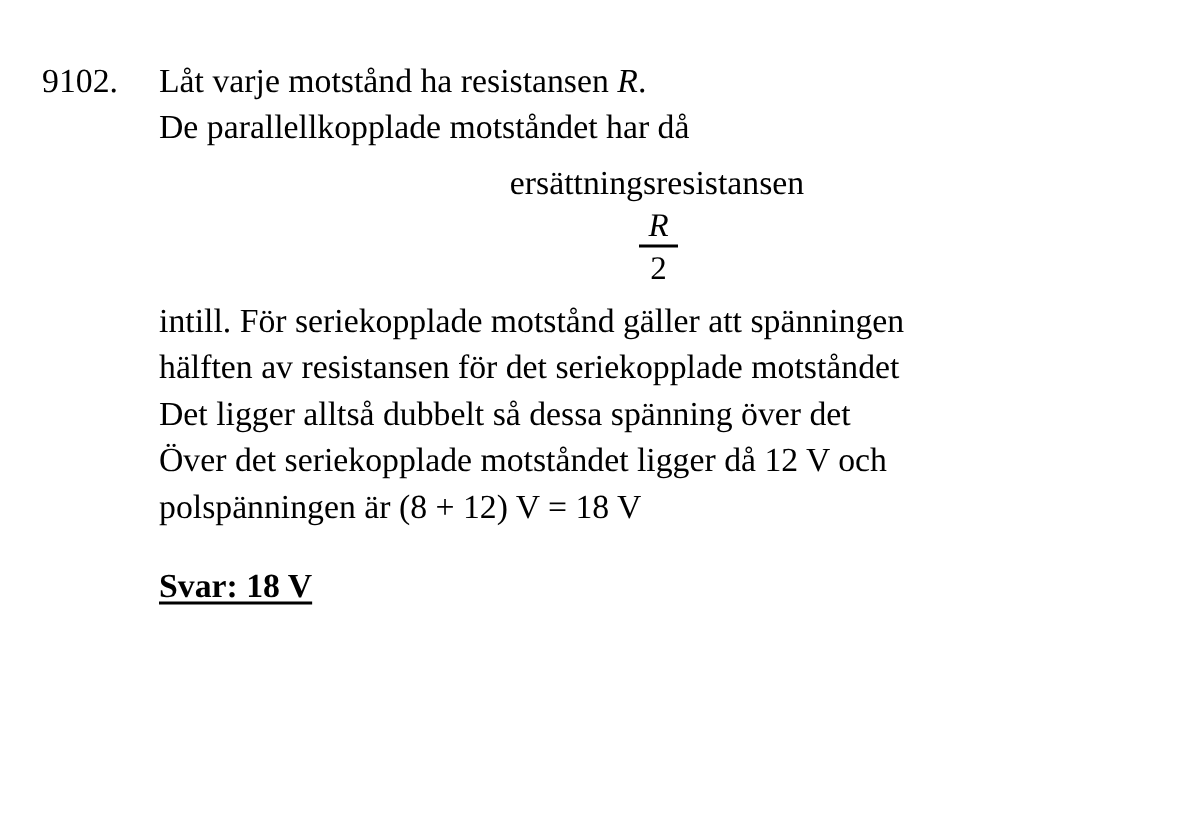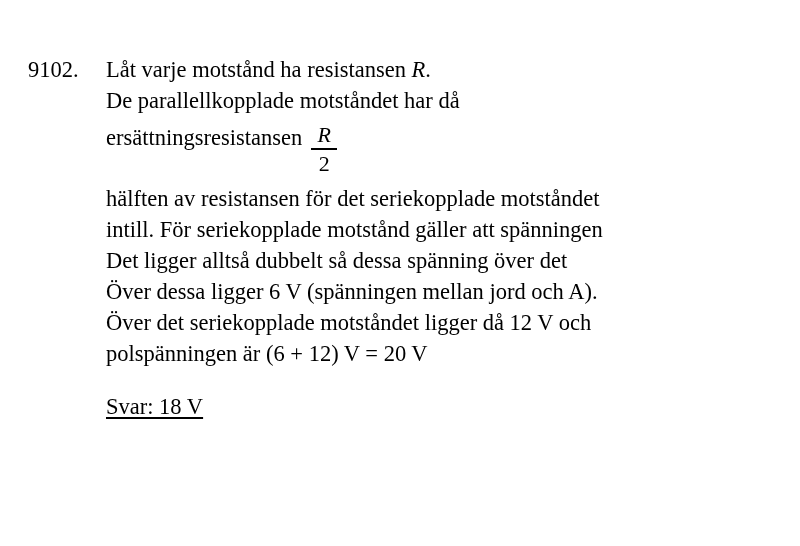--- a/index.html
+++ b/index.html
@@ -12,21 +12,21 @@
     background: #ffffff;
     font-family: "Liberation Serif", serif;
     color: #000000;
     overflow: hidden;
   }
   .page {
     position: relative;
     width: 800px;
     height: 546px;
     box-sizing: border-box;
-    padding: 54px 30px 0 28px;
+    padding: 38px 30px 0 28px;
   }
   .solution {
     display: flex;
     align-items: flex-start;
   }
   .problem-number {
     flex: 0 0 auto;
     width: 78px;
     font-size: 22.5px;
     line-height: 31px;
@@ -36,23 +36,24 @@
     flex: 1 1 auto;
     font-size: 22.5px;
     line-height: 31px;
   }
   .line {
     display: block;
     white-space: nowrap;
   }
   .line.with-fraction {
     display: flex;
-    align-items: flex-start;
+    align-items: center;
     line-height: 31px;
     margin: 6px 0 7px 0;
+    flex-direction: column;
   }
   .fraction {
     display: inline-flex;
     flex-direction: column;
     align-items: center;
     justify-content: center;
     vertical-align: middle;
     margin: 0 7px 0 9px;
     line-height: 1;
   }
@@ -78,20 +79,21 @@
   .blank-line {
     display: block;
     height: 22px;
   }
   .answer {
     display: inline-block;
     font-size: 22.5px;
     line-height: 31px;
     text-decoration: underline;
     text-underline-offset: 3px;
+    font-weight: bold;
   }
 </style>
 </head>
 <body>
 
 <div class="page">
   <div class="solution">
 
     <div class="problem-number">9102.</div>
 
@@ -103,26 +105,25 @@
 
       <span class="line with-fraction">
         <span>ersättningsresistansen</span>
         <span class="fraction">
           <span class="num">R</span>
           <span class="bar"></span>
           <span class="den">2</span>
         </span>
       </span>
 
+      <span class="line">intill. För seriekopplade motstånd gäller att spänningen</span>
       <span class="line">hälften av resistansen för det seriekopplade motståndet</span>
-      <span class="line">intill. För seriekopplade motstånd gäller att spänningen</span>
       <span class="line">Det ligger alltså dubbelt så dessa spänning över det</span>
-      <span class="line">Över dessa ligger 6 V (spänningen mellan jord och A).</span>
       <span class="line">Över det seriekopplade motståndet ligger då 12 V och</span>
-      <span class="line">polspänningen är (6 + 12) V = 20 V</span>
+      <span class="line">polspänningen är (8 + 12) V = 18 V</span>
 
       <span class="blank-line"></span>
 
       <span class="answer">Svar: 18 V</span>
 
     </div>
   </div>
 </div>
 
 </body></html>

